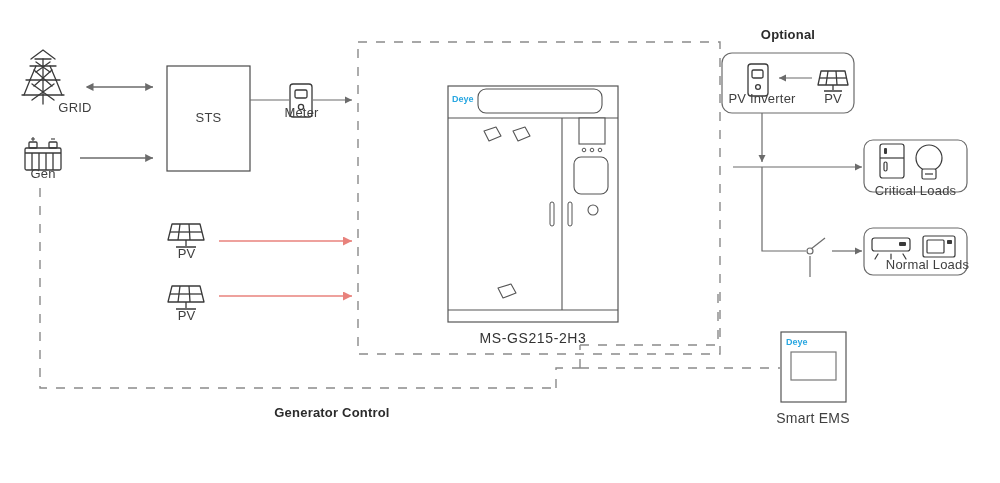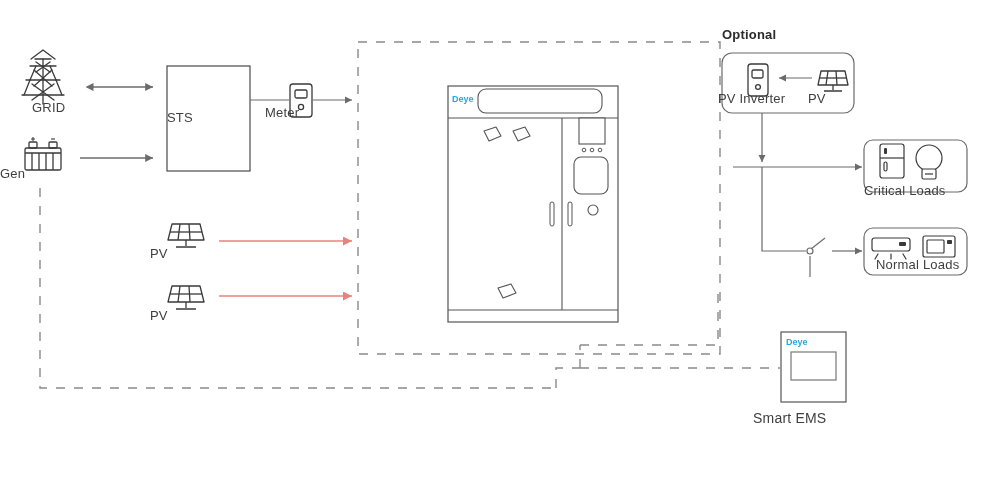--- a/index.html
+++ b/index.html
@@ -10,21 +10,21 @@
     color:#3a3a3a;
     overflow:hidden;
     position:relative;
   }
   #diagram-root{position:relative;width:1000px;height:483px;}
   svg.layer{position:absolute;top:0;left:0;width:1000px;height:483px;}
   .lbl{
     position:absolute;
     font-size:13px;
     color:#3f3f3f;
-    text-align:left;
+    text-align:center;
     white-space:nowrap;
     letter-spacing:.2px;
     line-height:1.1;
   }
   .lbl.bold{font-weight:bold;}
 </style>
 </head>
 <body>
 
 <div id="diagram-root">
@@ -215,27 +215,29 @@
   <div class="lbl" style="left:0px;top:167px;width:86px;">Gen</div>
 
   <div class="lbl" style="left:167px;top:111px;width:83px;">STS</div>
 
   <div class="lbl" style="left:265px;top:106px;width:73px;">Meter</div>
 
   <div class="lbl" style="left:150px;top:247px;width:73px;">PV</div>
 
   <div class="lbl" style="left:150px;top:309px;width:73px;">PV</div>
 
+  <div class="lbl" style="left:448px;top:331px;width:170px;font-size:14px;letter-spacing:.6px;color:#333;">MS-GS215-2H3</div>
 
   <div class="lbl bold" style="left:722px;top:28px;width:132px;font-size:13px;color:#2b2b2b;">Optional</div>
 
   <div class="lbl" style="left:718px;top:92px;width:88px;">PV Inverter</div>
 
   <div class="lbl" style="left:808px;top:92px;width:50px;">PV</div>
 
   <div class="lbl" style="left:864px;top:184px;width:103px;">Critical Loads</div>
 
   <div class="lbl" style="left:864px;top:258px;width:103px;padding-left:12px;">Normal Loads</div>
 
   <div class="lbl" style="left:753px;top:411px;width:120px;font-size:14px;color:#404040;">Smart EMS</div>
 
+  <div class="lbl bold" style="left:250px;top:406px;width:164px;font-size:13px;color:#2b2b2b;">Generator Control</div>
 
 </div>
 
 </body></html>

